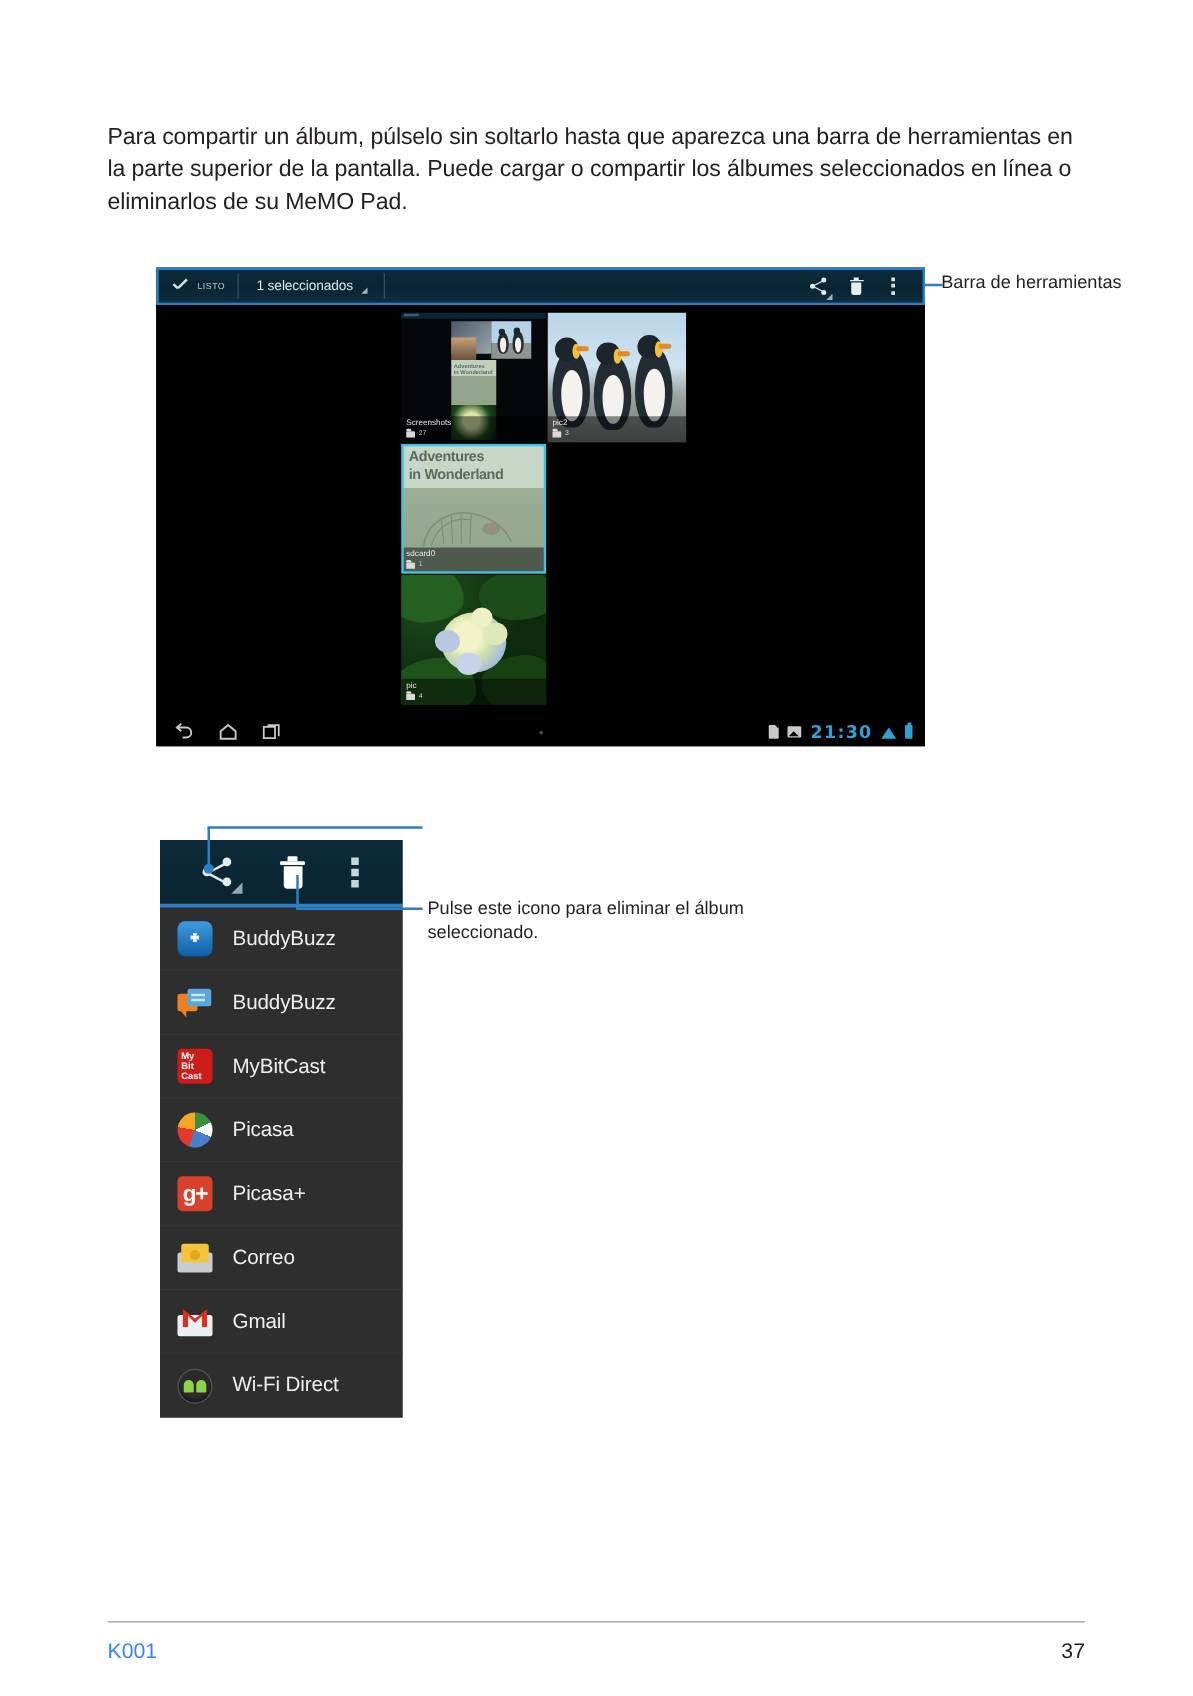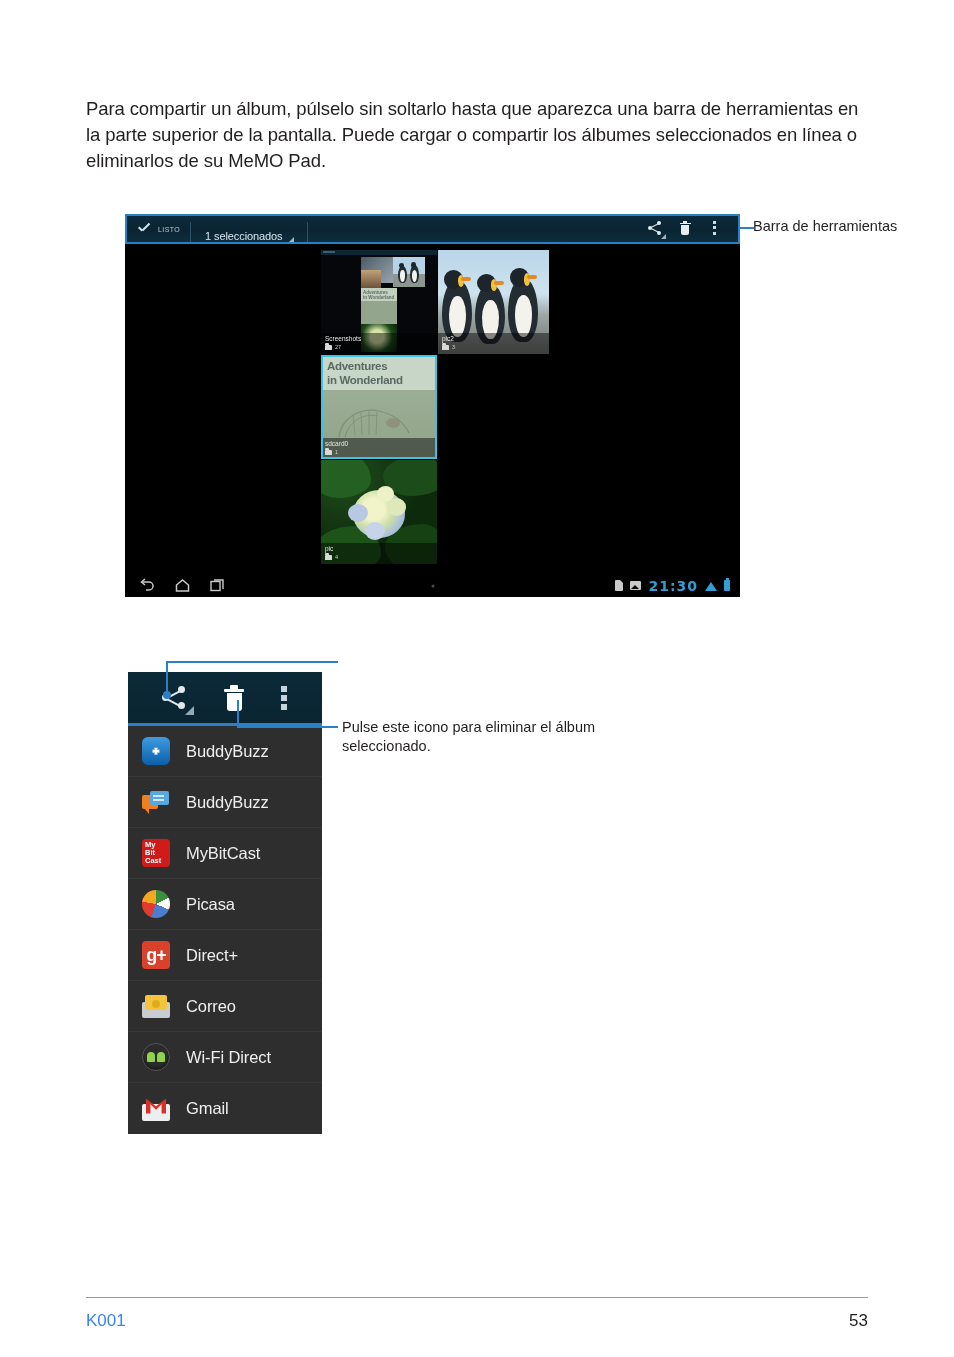--- a/index.html
+++ b/index.html
@@ -45,21 +45,21 @@
     background: #000;
   }
 
   .tablet-toolbar {
     position: absolute;
     left: 0; top: 0;
     width: 615px; height: 30px;
     background: linear-gradient(180deg, #0c2b3b 0%, #0a2432 55%, #0d2e3e 100%);
     border: 2px solid #2b7fc4;
     display: flex;
-    align-items: flex-end;
+    align-items: center;
     box-sizing: border-box;
   }
   .tb-done {
     display: flex; align-items: center;
     padding: 0 10px 0 10px;
     height: 100%;
   }
   .tb-check {
     width: 14px; height: 14px;
     position: relative;
@@ -728,50 +728,50 @@
         <span>Cast</span>
       </span>
       <span class="label">MyBitCast</span>
     </div>
     <div class="share-item">
       <span class="app-ic ic-picasa"></span>
       <span class="label">Picasa</span>
     </div>
     <div class="share-item">
       <span class="app-ic ic-googleplus">g+</span>
-      <span class="label">Direct+</span>
+      <span class="label">Picasa+</span>
     </div>
     <div class="share-item">
       <span class="app-ic ic-correo">
         <span class="env"></span>
           <span class="flap"></span>
           <span class="circ"></span>
       </span>
       <span class="label">Correo</span>
     </div>
     <div class="share-item">
+      <span class="app-ic ic-gmail">
+        <span class="env"></span>
+          <span class="m"></span>
+      </span>
+      <span class="label">Gmail</span>
+    </div>
+    <div class="share-item">
       <span class="app-ic ic-wifidirect">
         <span class="droid"></span>
           <span class="droid"></span>
       </span>
       <span class="label">Wi-Fi Direct</span>
     </div>
-    <div class="share-item">
-      <span class="app-ic ic-gmail">
-        <span class="env"></span>
-          <span class="m"></span>
-      </span>
-      <span class="label">Gmail</span>
-    </div>
   </div>
 
   <span class="cl-dot" style="left:163px; top:691px;"></span>
   <div class="cl-v" style="left:166px; top:662px; height:32px;"></div>
   <div class="cl-h" style="left:166px; top:661px; width:172px;"></div>
 
   <div class="cl-v" style="left:237px; top:700px; height:27px;"></div>
   <div class="cl-h" style="left:237px; top:726px; width:101px;"></div>
   <div class="cl-text" style="left:342px; top:718px; width:290px;">Pulse este icono para eliminar el álbum seleccionado.</div>
 
   <div class="footer-rule"></div>
   <div class="footer-left">K001</div>
-  <div class="footer-right">53</div>
+  <div class="footer-right">37</div>
 </div>
 
 </body></html>

